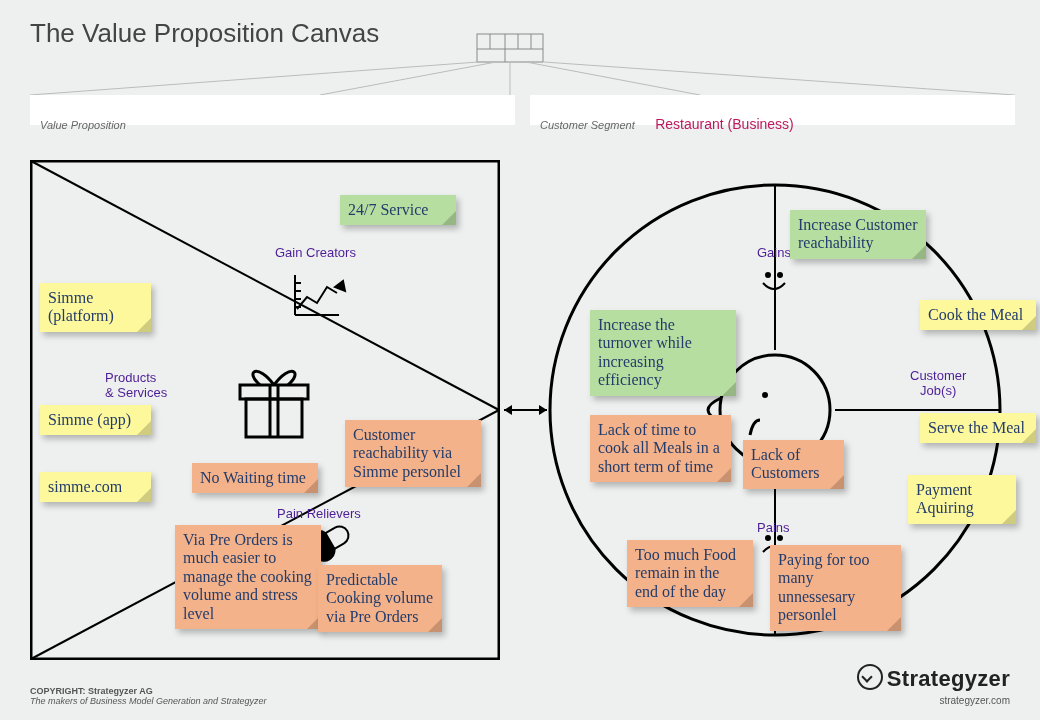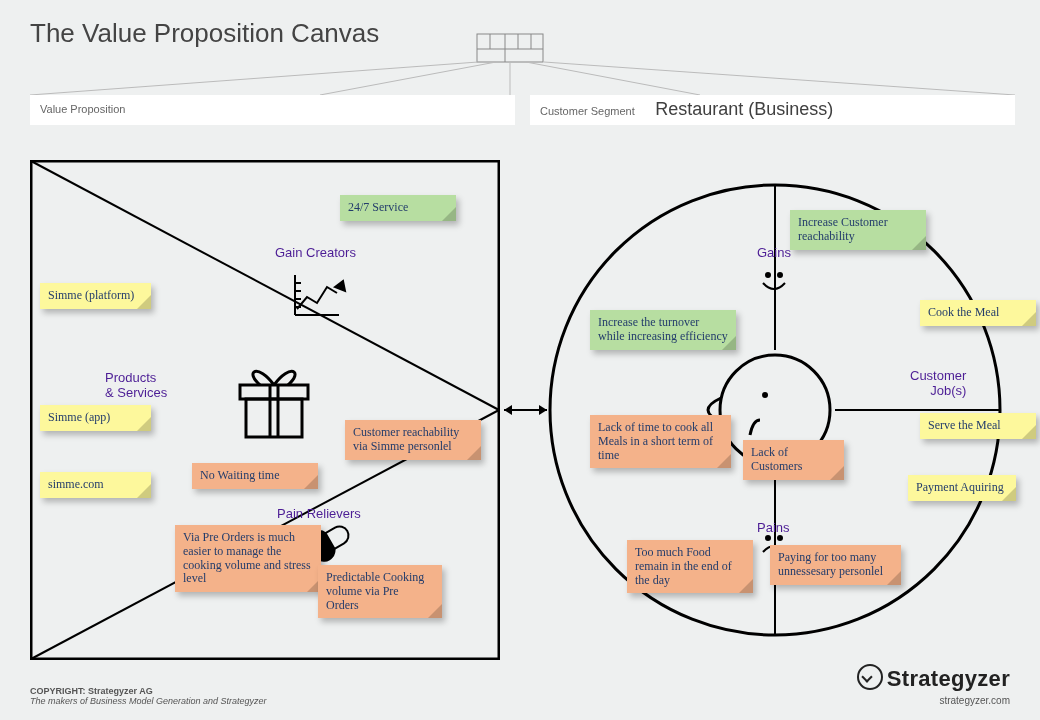--- a/index.html
+++ b/index.html
@@ -1,22 +1,22 @@
 <!DOCTYPE html>
 <html><head>
 <meta charset="utf-8">
 <style>
   html,body{margin:0;padding:0;background:#eef0f0;font-family:Arial,Helvetica,sans-serif}
   #stage{position:relative;width:1040px;height:720px;background:#eef0f0;overflow:hidden}
   .title{position:absolute;left:30px;top:18px;font-size:26px;font-weight:400;color:#444}
   .header-band{position:absolute;left:30px;width:485px;height:30px;background:#fff}
-  .hdr-label{font-size:11px;color:#666;padding:8px 10px;display:inline-block}
-  .hdr-value{font-size:18px;color:#404040;display:inline-block;padding:4px 6px}
+  .hdr-label{font-size:11px;font-style:italic;color:#666;padding:24px 10px;display:inline-block}
+  .hdr-value{font-size:14px;color:#be185d;display:inline-block;padding:4px 6px}
   .section-label{position:absolute;font-size:13px;color:#4c1d95}
-  .note{position:absolute;padding:6px 8px;font-family:"Comic Sans MS","Segoe Script",cursive;font-size:12px;color:#233c6b;line-height:1.15;box-shadow:3px 4px 6px rgba(0,0,0,.25)}
+  .note{position:absolute;padding:6px 8px;font-family:"Comic Sans MS","Segoe Script",cursive;font-size:16px;color:#233c6b;line-height:1.15;box-shadow:3px 4px 6px rgba(0,0,0,.25)}
   .note .fold{position:absolute;right:0;bottom:0;width:0;height:0;border-left:14px solid transparent;border-bottom:14px solid rgba(0,0,0,.18)}
   .yellow{background:#fdf89c}
   .green{background:#b7dea1}
   .orange{background:#f4b28a}
   .foot-left{position:absolute;left:30px;bottom:14px;font-size:9px;color:#555}
   .foot-left b{font-weight:700}
   .foot-url{position:absolute;right:30px;bottom:14px;font-size:10px;color:#555}
   .brand{position:absolute;right:30px;bottom:28px;font-size:22px;font-weight:700;color:#222;letter-spacing:.3px}
   .brand .ring{display:inline-block;width:22px;height:22px;border:2px solid #222;border-radius:50%;vertical-align:-4px;margin-right:4px;position:relative}
   .brand .ring:before{content:"";position:absolute;left:4px;top:7px;width:6px;height:6px;border:2px solid #222;border-top:none;border-right:none;transform:rotate(-45deg)}
@@ -117,21 +117,21 @@
     <polygon points="6,10 14,5 14,15" fill="#000"></polygon>
     <polygon points="49,10 41,5 41,15" fill="#000"></polygon>
   </svg>
 
   <div class="section-label" style="left:105px;top:370px;white-space:pre">Products
 &amp; Services</div>
   <div class="section-label" style="left:275px;top:245px">Gain Creators</div>
   <div class="section-label" style="left:277px;top:506px">Pain Relievers</div>
   <div class="section-label" style="left:757px;top:245px">Gains</div>
   <div class="section-label" style="left:757px;top:520px">Pains</div>
-  <div class="section-label" style="left:910px;top:368px;white-space:pre;text-align:right">Customer
+  <div class="section-label" style="left:910px;top:368px;white-space:pre;text-align:center">Customer
 Job(s)</div>
 
   <div class="note yellow" style="left:40px;top:283px;width:95px"><span>Simme (platform)</span><span class="fold"></span></div>
   <div class="note yellow" style="left:40px;top:405px;width:95px"><span>Simme (app)</span><span class="fold"></span></div>
   <div class="note yellow" style="left:40px;top:472px;width:95px"><span>simme.com</span><span class="fold"></span></div>
 
   <div class="note green" style="left:340px;top:195px;width:100px"><span>24/7 Service</span><span class="fold"></span></div>
 
   <div class="note orange" style="left:192px;top:463px;width:110px"><span>No Waiting time</span><span class="fold"></span></div>
   <div class="note orange" style="left:175px;top:525px;width:130px"><span>Via Pre Orders is much easier to manage the cooking volume and stress level</span><span class="fold"></span></div>

